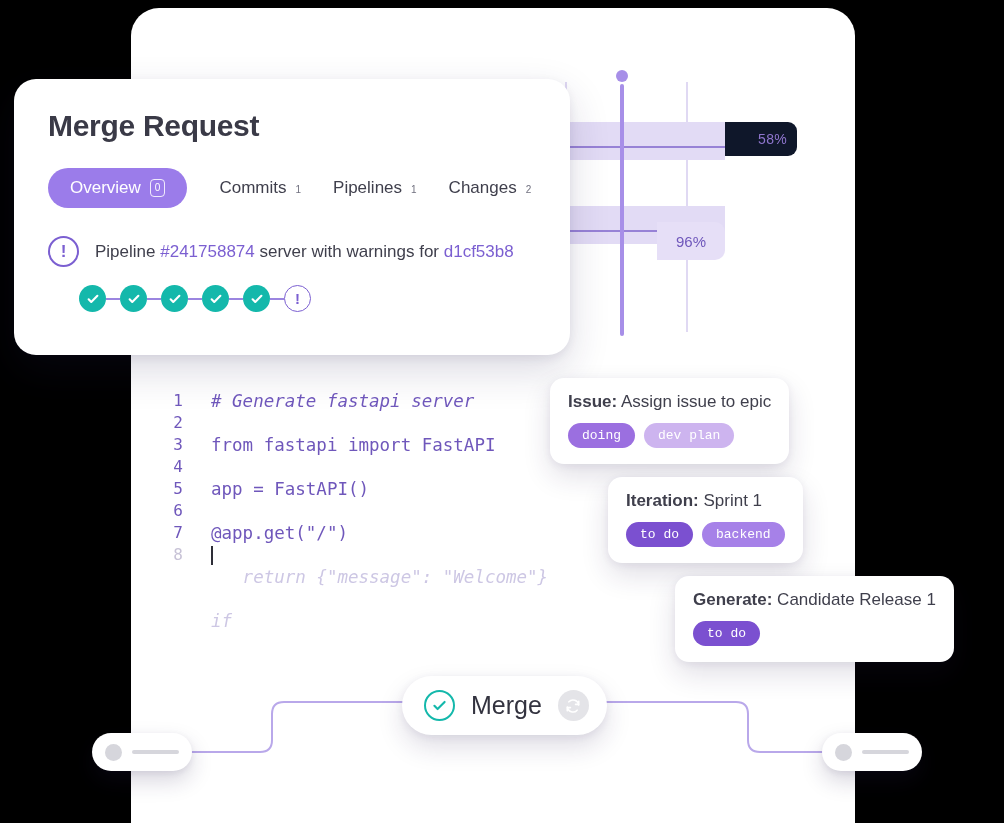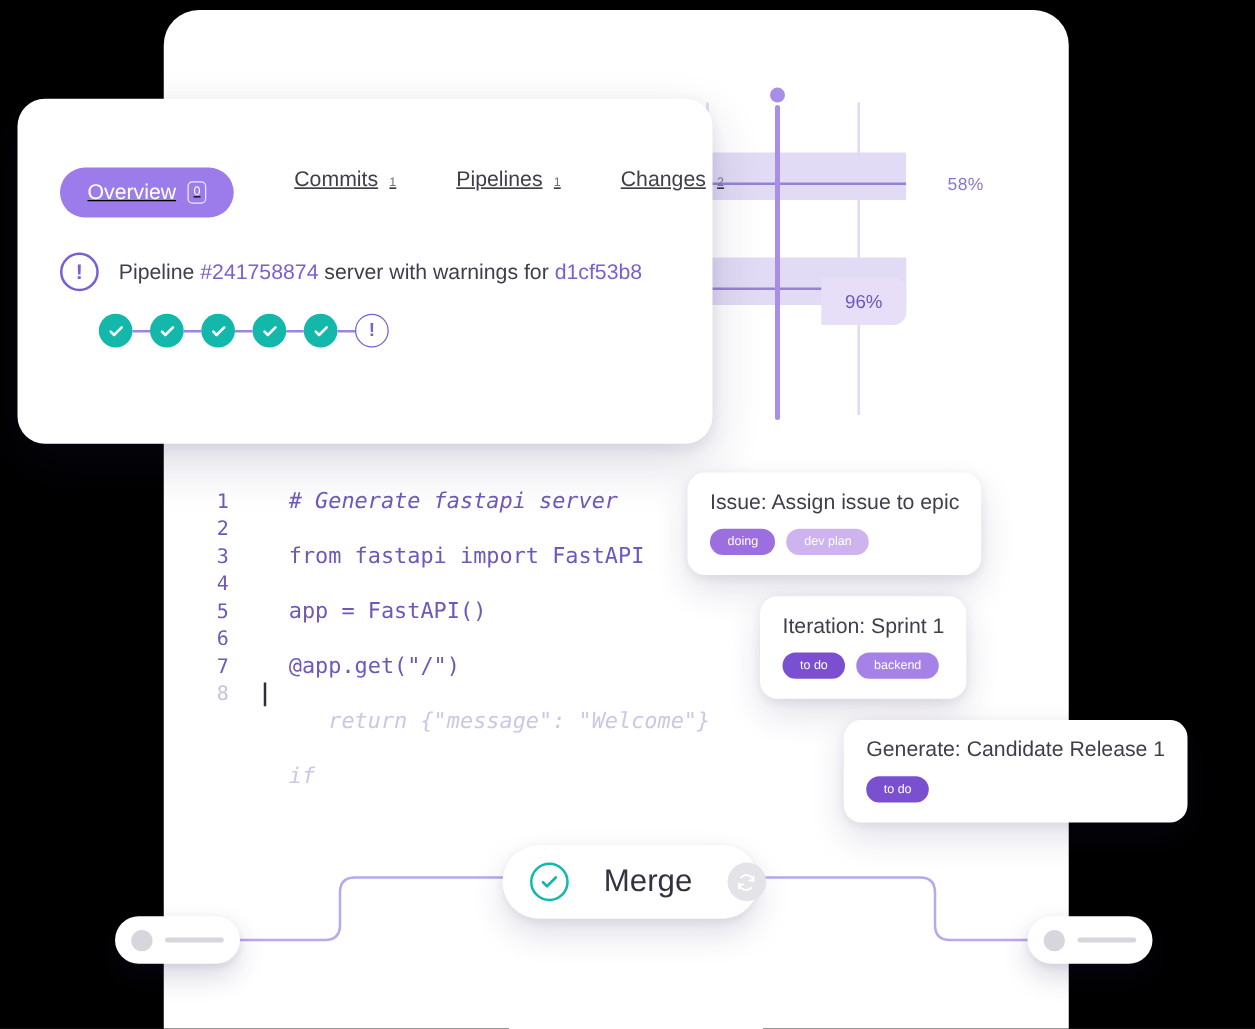--- a/index.html
+++ b/index.html
@@ -23,21 +23,21 @@
   .chart { position: absolute; left: 435px; top: 92px; width: 290px; height: 250px; }
   .chart-row { position: absolute; left: 0; width: 290px; height: 38px; }
   .chart-track {
     position: absolute; left: 0; top: 0; height: 38px; width: 290px;
     background: #e2dbf5;
   }
   .chart-line {
     position: absolute; left: 0; height: 2px; background: #8a72d0; opacity: .85;
   }
   .bar {
-    position: absolute; height: 50px; background: #ffffff;
+    position: absolute; height: 34px; background: #0f172a;
     border-radius: 0 9px 9px 0; overflow: hidden;
   }
   .bar.split { border-radius: 0; }
   .bar.right-cap { border-radius: 0 9px 9px 0; }
   .bar-label {
     position: absolute; right: 10px; top: 50%; transform: translateY(-50%);
     font-size: 14px; color: #8e75cd; letter-spacing: .3px;
   }
   .pct-chip {
     position: absolute; height: 38px; min-width: 64px;
@@ -57,21 +57,21 @@
 
   
   .mr-card {
     position: absolute; left: 14px; top: 79px;
     width: 556px; height: 276px;
     background: #ffffff; border-radius: 22px;
     box-shadow: 0 16px 40px rgba(40,30,80,.16), 0 3px 10px rgba(40,30,80,.08);
     padding: 30px 34px;
   }
   .mr-title { font-size: 30px; font-weight: 700; color: #3a3a47; letter-spacing: -.3px; }
-  .tabs { display: flex; align-items: flex-start; gap: 16px; margin-top: 25px; text-decoration: underline; }
+  .tabs { display: flex; align-items: center; gap: 0; margin-top: 25px; }
   .tab-pill {
     display: flex; align-items: center; gap: 9px;
     background: #9b7cea; color: #ffffff;
     border-radius: 22px; padding: 10px 22px; font-size: 17px;
   }
   .badge-box {
     border: 1.4px solid rgba(255,255,255,.85); border-radius: 4px;
     font-size: 10px; line-height: 1; padding: 3px 4px 3px 4px; min-width: 15px;
     text-align: center;
   }
@@ -101,51 +101,51 @@
 
   
   .code {
     position: absolute; left: 165px; top: 390px;
     font-family: "DejaVu Sans Mono", monospace;
     font-size: 17.5px; line-height: 22px;
   }
   .code-line { display: flex; height: 22px; align-items: center; }
   .ln { width: 46px; text-align: right; color: #6f57bb; font-size: 16px; padding-right: 28px; }
   .ln.dim { color: #c7c2d6; }
-  .src { color: #6f57bb; white-space: pre; margin-left: 20px; }
+  .src { color: #6f57bb; white-space: pre; }
   .src.comment { font-style: italic; }
   .src.ghost { color: #cdc7e4; font-style: italic; }
   .caret {
     display: inline-block; width: 2px; height: 19px; background: #2e2e38;
     vertical-align: -4px; margin-right: -2px;
   }
 
   
   .float-card {
     position: absolute; background: #ffffff; border-radius: 14px;
     box-shadow: 0 12px 28px rgba(40,30,80,.14), 0 2px 8px rgba(40,30,80,.07);
     padding: 14px 18px 16px 18px;
   }
   .fc-title { font-size: 17px; color: #3f3f4c; white-space: nowrap; }
-  .fc-title b { font-weight: 400; }
+  .fc-title b { font-weight: 700; }
   .fc-tags { display: flex; gap: 9px; margin-top: 11px; }
-  .tag { border-radius: 13px; padding: 5px 14px; font-size: 10px; color: #fff; white-space: nowrap; }
+  .tag { border-radius: 13px; padding: 5px 14px; font-size: 13px; color: #fff; white-space: nowrap; font-family: Liberation Mono, monospace; }
 
   .card-issue     { left: 550px; top: 378px; }
   .card-iteration { left: 608px; top: 477px; }
   .card-milestone { left: 675px; top: 576px; }
 
   
   .conn { position: absolute; }
   .conn svg { display: block; }
   .merge-btn {
     position: absolute; left: 402px; top: 676px;
     width: 205px; height: 59px; background: #ffffff; border-radius: 30px;
     box-shadow: 0 12px 26px rgba(40,30,80,.15), 0 2px 8px rgba(40,30,80,.07);
-    display: flex; align-items: center; gap: 28px; padding: 0 22px;
+    display: flex; align-items: center; gap: 16px; padding: 0 22px;
   }
   .merge-check {
     width: 31px; height: 31px; border-radius: 50%; border: 2.4px solid #14b8ab;
     display: flex; align-items: center; justify-content: center; flex: none;
   }
   .merge-label { font-size: 25px; color: #33333f; }
   .merge-sync {
     width: 31px; height: 31px; border-radius: 50%; background: #e4e4e8;
     display: flex; align-items: center; justify-content: center; flex: none;
   }
@@ -186,20 +186,21 @@
       <div class="pct-chip" style="left:222px; width:68px;margin-top:16px;">96%</div>
     </div>
 
 
     <div class="playhead" style="left:185px;">
       <div class="playhead-dot"></div>
     </div>
   </div>
 
   <div class="mr-card">
+    <div class="mr-title">Merge Request</div>
 
     <div class="tabs">
       <div class="tab-pill">
         <span>Overview</span>
         <span class="badge-box">0</span>
       </div>
       <div class="tab">
         <span class="tab-label">Commits</span>
         <span class="tab-count">1</span>
       </div>

